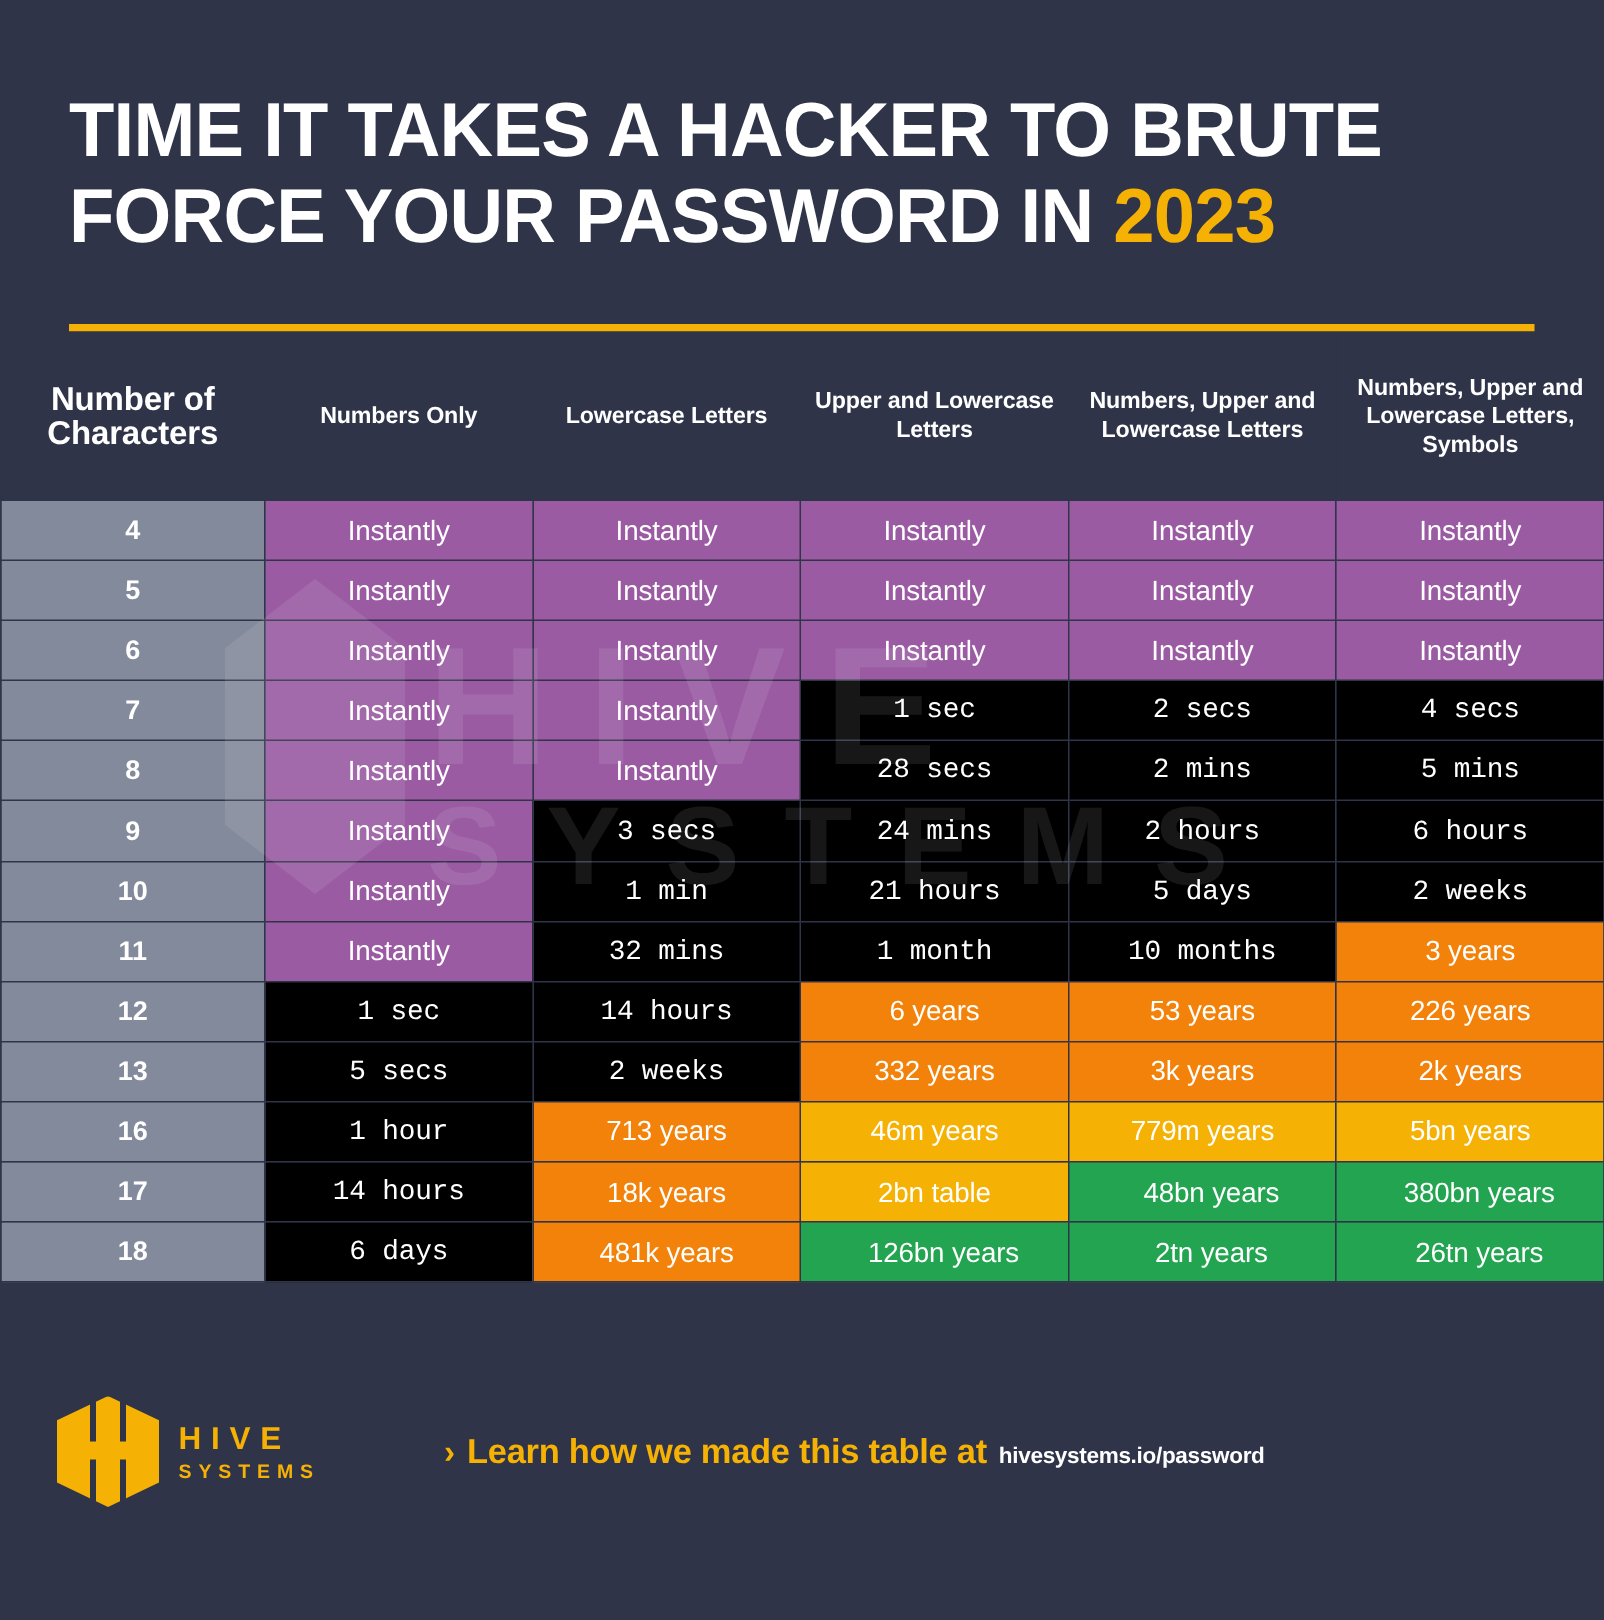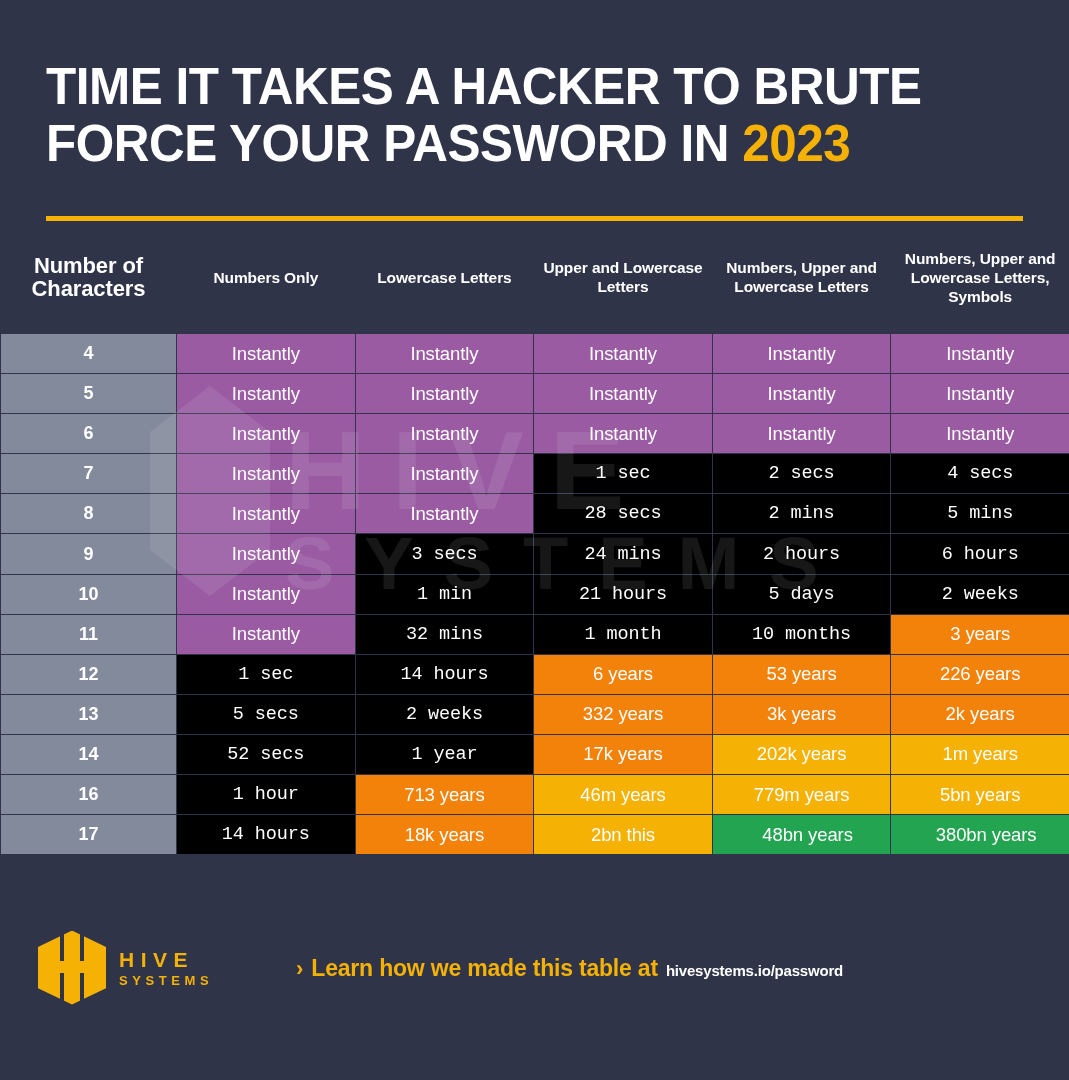--- a/index.html
+++ b/index.html
@@ -246,42 +246,42 @@
           </tr>
           <tr>
             <td class="num">13</td>
             <td class="red">5 secs</td>
             <td class="red">2 weeks</td>
             <td class="orange">332 years</td>
             <td class="orange">3k years</td>
             <td class="orange">2k years</td>
           </tr>
           <tr>
-            <td class="num">14</td>
-            <td class="red">52 secs</td>
-            <td class="red">1 year</td>
-            <td class="orange">17k years</td>
-            <td class="yellow">202k years</td>
-            <td class="yellow">1m years</td>
-          </tr>
-          <tr>
             <td class="num">16</td>
             <td class="red">1 hour</td>
             <td class="orange">713 years</td>
             <td class="yellow">46m years</td>
             <td class="yellow">779m years</td>
             <td class="yellow">5bn years</td>
           </tr>
           <tr>
             <td class="num">17</td>
             <td class="red">14 hours</td>
             <td class="orange">18k years</td>
-            <td class="yellow">2bn this</td>
+            <td class="yellow">2bn table</td>
             <td class="green">48bn years</td>
             <td class="green">380bn years</td>
+          </tr>
+          <tr>
+            <td class="num">18</td>
+            <td class="red">6 days</td>
+            <td class="orange">481k years</td>
+            <td class="green">126bn years</td>
+            <td class="green">2tn years</td>
+            <td class="green">26tn years</td>
           </tr>
         </tbody>
     </table>
   </div>
 
   <div class="footer">
     <div class="logo">
       <div class="logo-mark">
         <div class="hex"></div>
         <div class="hex-gap-v"></div>

